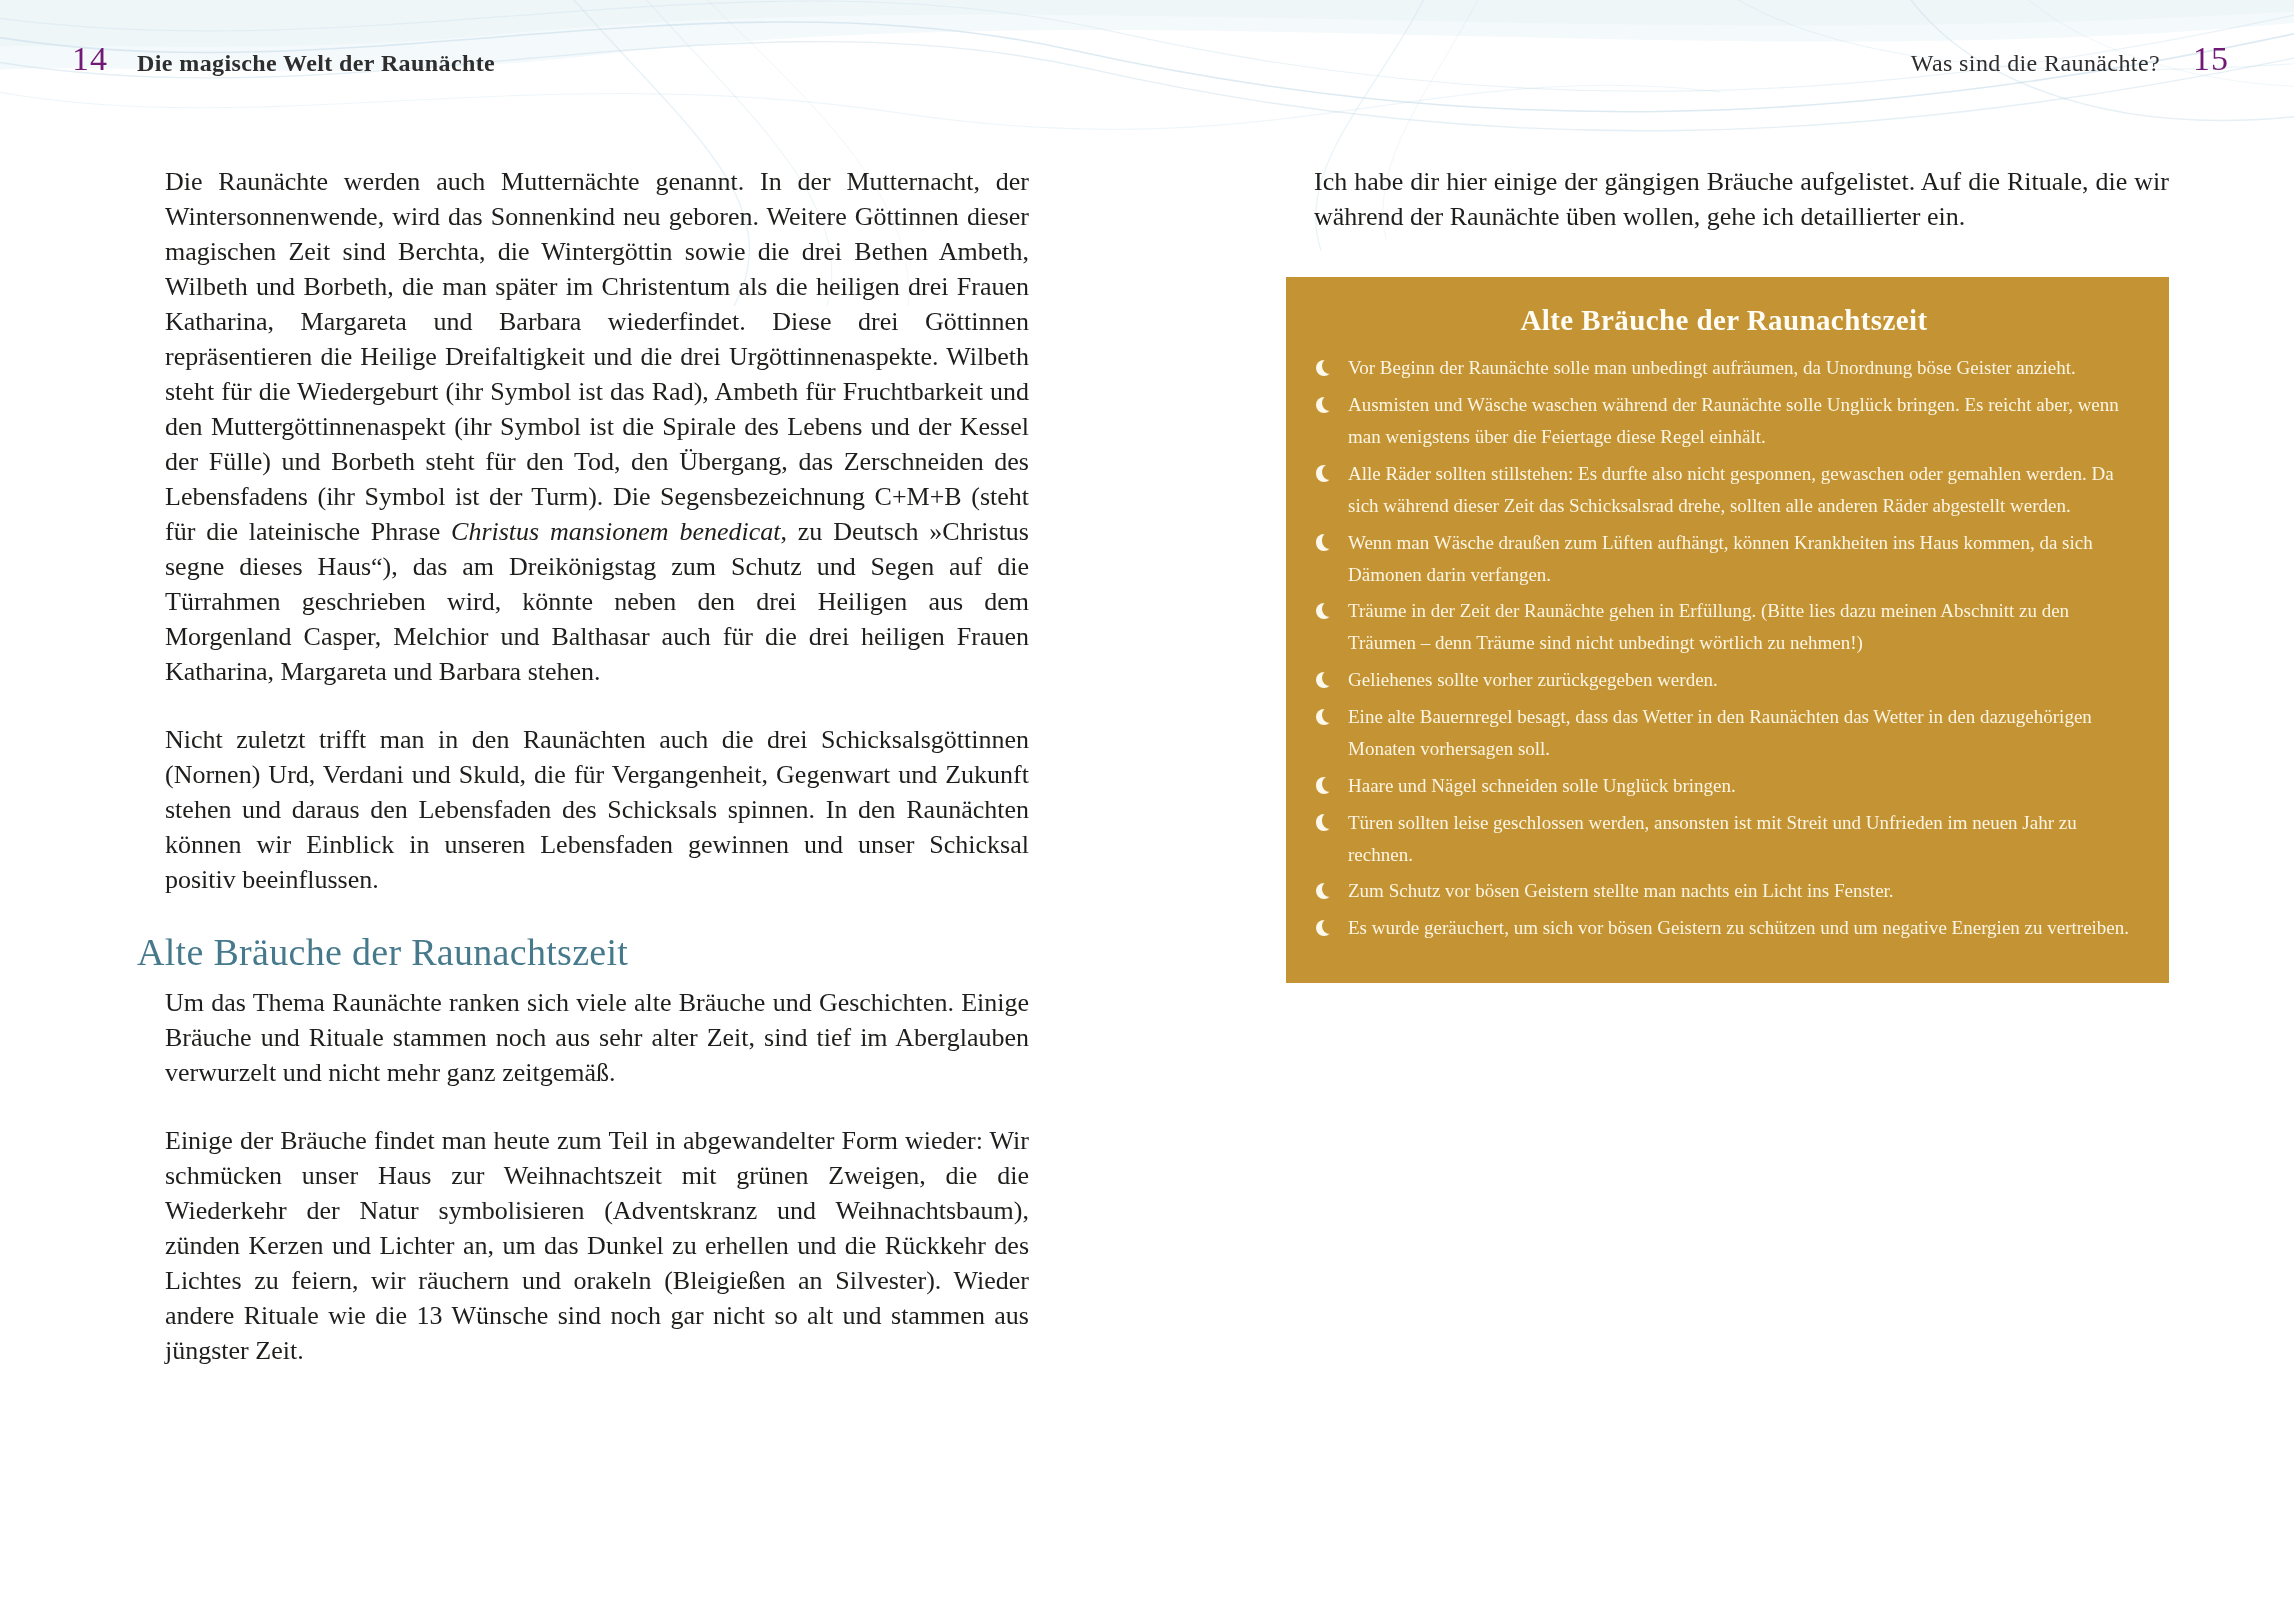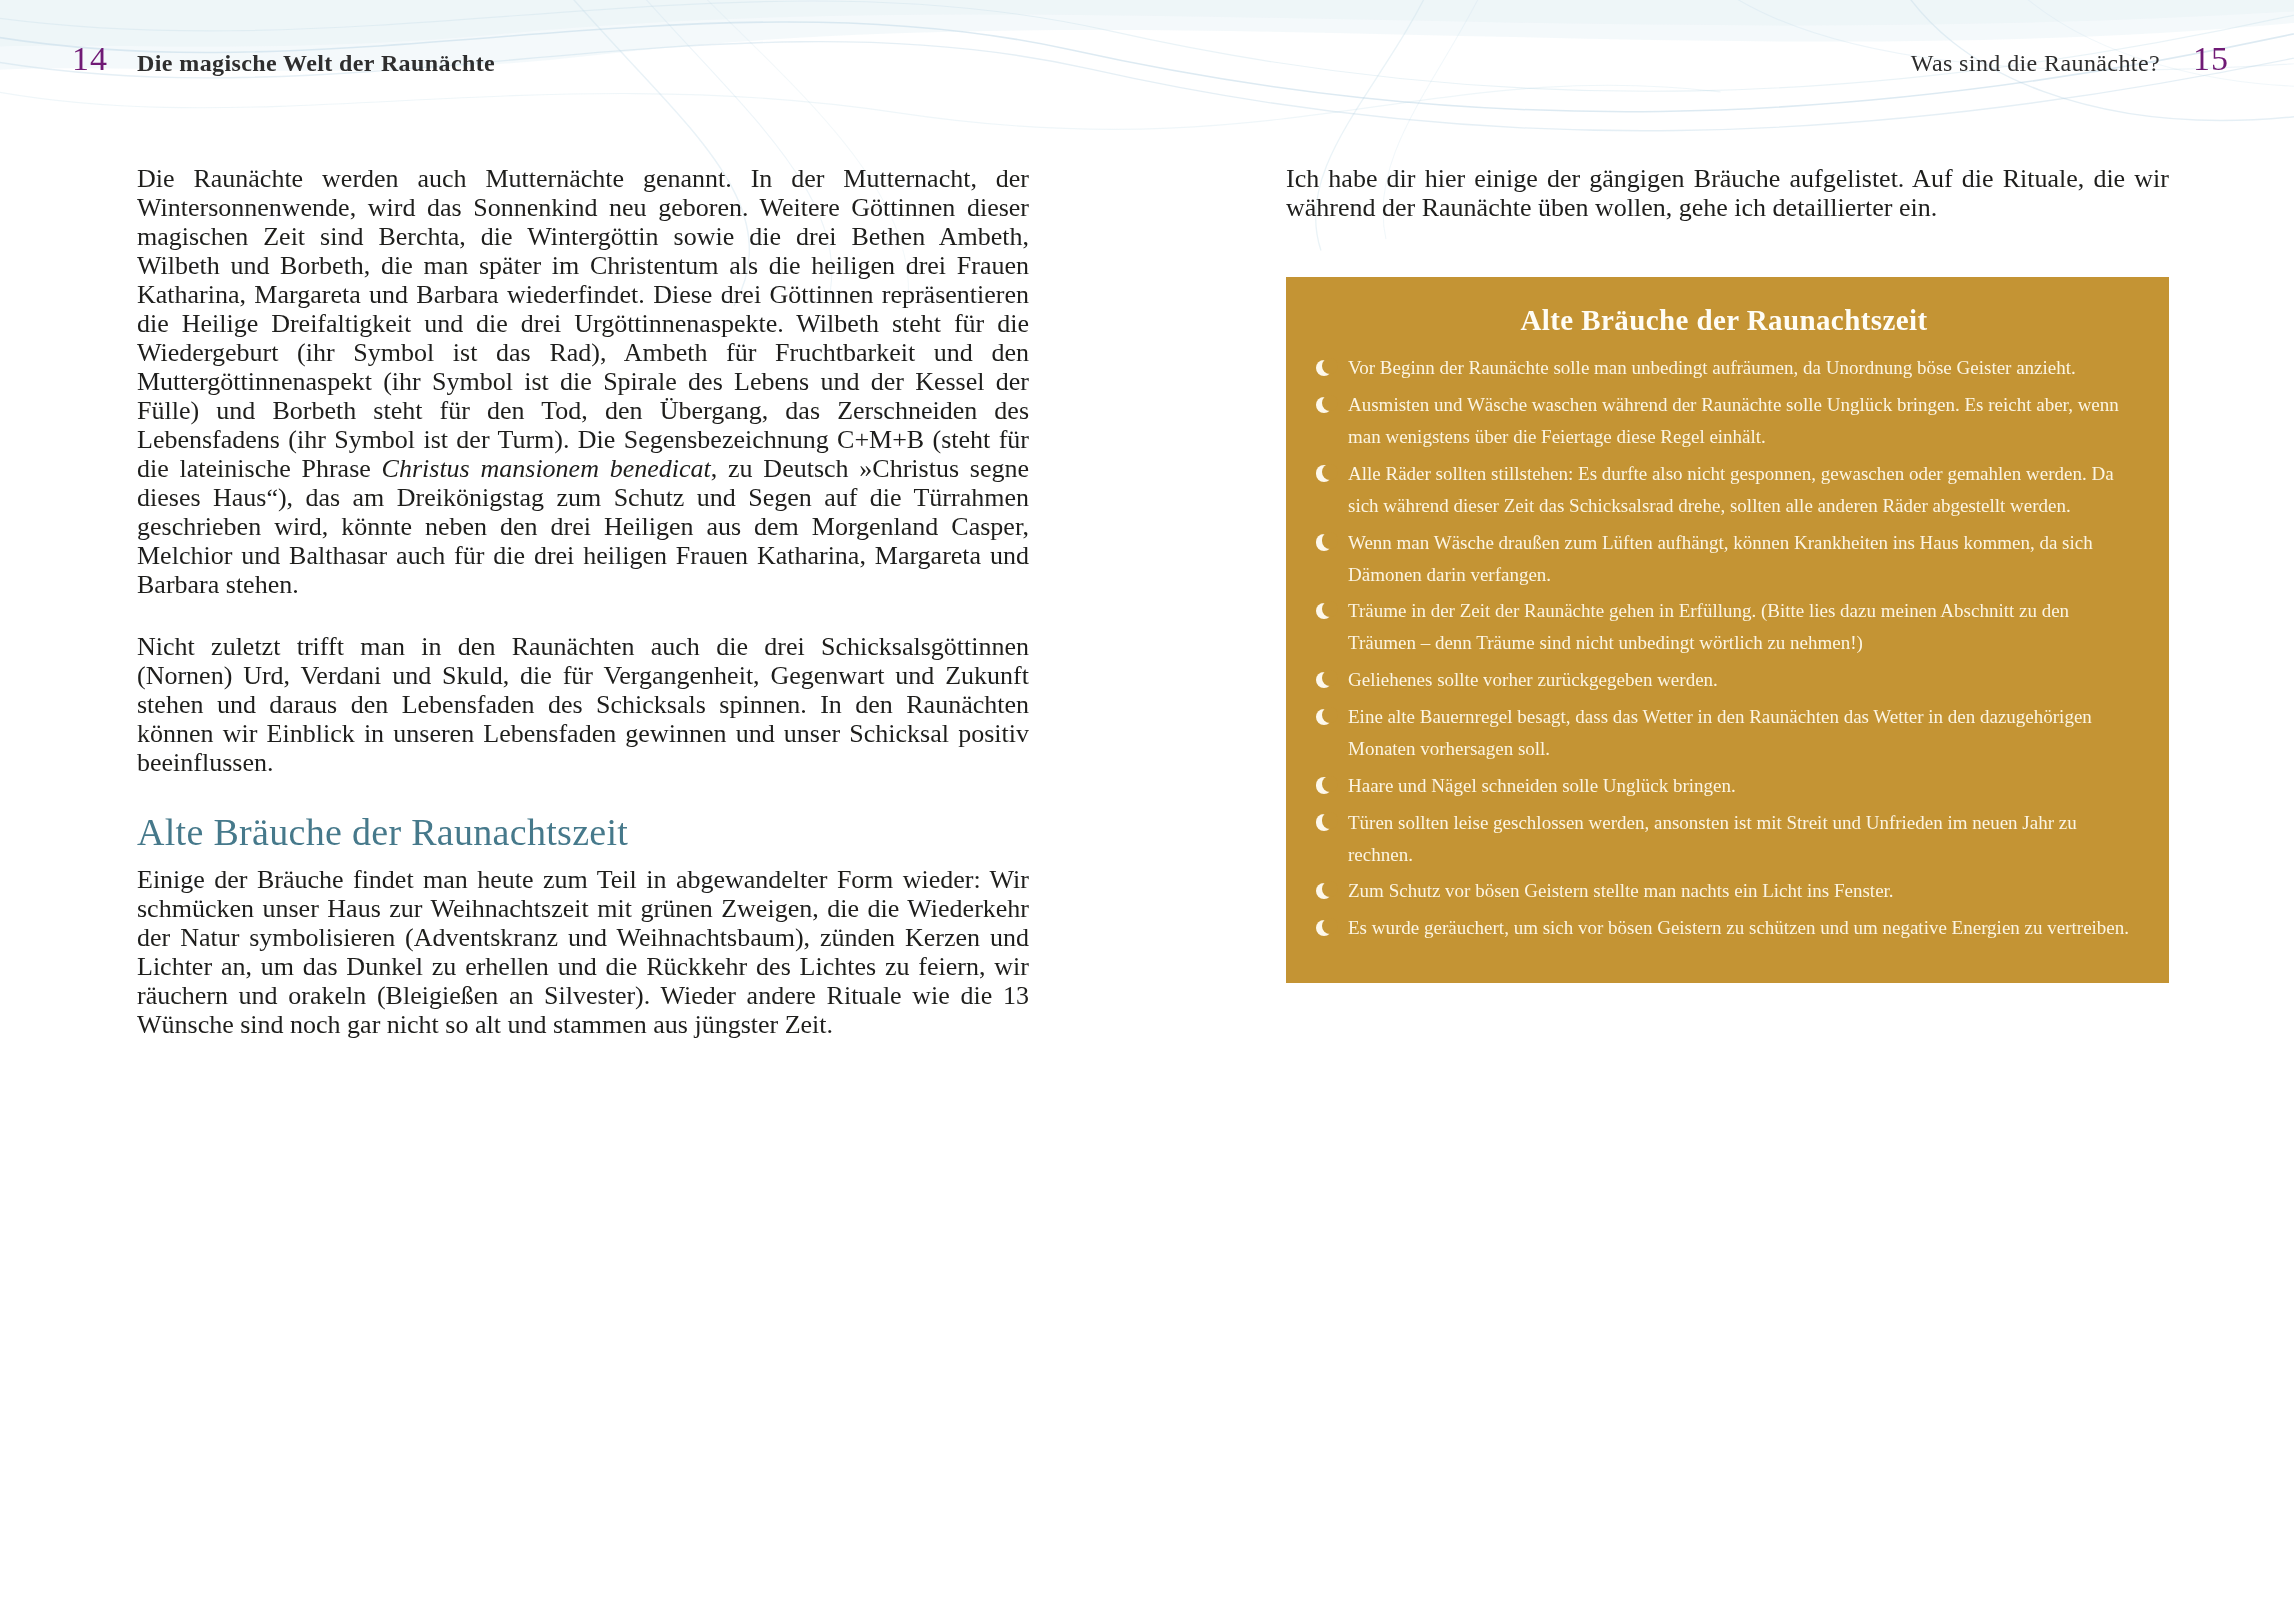--- a/index.html
+++ b/index.html
@@ -33,24 +33,25 @@
   .runhead-right{right:134px;text-align:right;}
 
   
   .col-left{
     position:absolute;left:137px;top:164px;width:892px;
   }
   .col-right-intro{
     position:absolute;left:1286px;top:164px;width:883px;
   }
   p.body{
-    font-size:26px;line-height:29px;
+    font-size:26px;line-height:35px;
     text-align:justify;hyphens:auto;
     color:#1e1e1c;
     margin-bottom:33px;
+    margin-left:28px;
   }
   .italic{font-style:italic;}
   h2.section{
     margin-top:13.4px;margin-bottom:9.6px;
     font-size:38px;font-weight:400;line-height:1.2;
     color:#46798b;letter-spacing:0.3px;
   }
 
   
   .customs-box{
@@ -111,20 +112,21 @@
 <div class="runhead runhead-right">Was sind die Raunächte?</div>
 <div class="pagenum pagenum-right">15</div>
 
 <div class="col-left">
   <p class="body"><span>Die Raunächte werden auch Mutternächte genannt. In der Mutternacht, der Wintersonnenwende, wird das Sonnenkind neu geboren. Weitere Göttinnen dieser magischen Zeit sind Berchta, die Wintergöttin sowie die drei Bethen Ambeth, Wilbeth und Borbeth, die man später im Christentum als die heiligen drei Frauen Katharina, Margareta und Barbara wiederfindet. Diese drei Göttinnen repräsentieren die Heilige Dreifaltigkeit und die drei Urgöttinnenaspekte. Wilbeth steht für die Wiedergeburt (ihr Symbol ist das Rad), Ambeth für Fruchtbarkeit und den Muttergöttinnenaspekt (ihr Symbol ist die Spirale des Lebens und der Kessel der Fülle) und Borbeth steht für den Tod, den Übergang, das Zerschneiden des Lebensfadens (ihr Symbol ist der Turm). Die Segensbezeichnung C+M+B (steht für die lateinische Phrase </span><span class="italic">Christus mansionem benedicat</span><span>, zu Deutsch »Christus segne dieses Haus“), das am Dreikönigstag zum Schutz und Segen auf die Türrahmen geschrieben wird, könnte neben den drei Heiligen aus dem Morgenland Casper, Melchior und Balthasar auch für die drei heiligen Frauen Katharina, Margareta und Barbara stehen.</span></p>
 
   <p class="body">Nicht zuletzt trifft man in den Raunächten auch die drei Schicksalsgöttinnen (Nornen) Urd, Verdani und Skuld, die für Vergangenheit, Gegenwart und Zukunft stehen und daraus den Lebensfaden des Schicksals spinnen. In den Raunächten können wir Einblick in unseren Lebensfaden gewinnen und unser Schicksal positiv beeinflussen.</p>
 
   <h2 class="section">Alte Bräuche der Raunachtszeit</h2>
 
+  <p class="body">Um das Thema Raunächte ranken sich viele alte Bräuche und Geschichten. Einige Bräuche und Rituale stammen noch aus sehr alter Zeit, sind tief im Aberglauben verwurzelt und nicht mehr ganz zeitgemäß.</p>
 
   <p class="body">Einige der Bräuche findet man heute zum Teil in abgewandelter Form wieder: Wir schmücken unser Haus zur Weihnachtszeit mit grünen Zweigen, die die Wiederkehr der Natur symbolisieren (Adventskranz und Weihnachtsbaum), zünden Kerzen und Lichter an, um das Dunkel zu erhellen und die Rückkehr des Lichtes zu feiern, wir räuchern und orakeln (Bleigießen an Silvester). Wieder andere Rituale wie die 13 Wünsche sind noch gar nicht so alt und stammen aus jüngster Zeit.</p>
 </div>
 
 <div class="col-right-intro">
   <p class="body">Ich habe dir hier einige der gängigen Bräuche aufgelistet. Auf die Rituale, die wir während der Raunächte üben wollen, gehe ich detaillierter ein.</p>
 </div>
 
 <div class="customs-box">
   <h3>Alte Bräuche der Raunachtszeit</h3>

